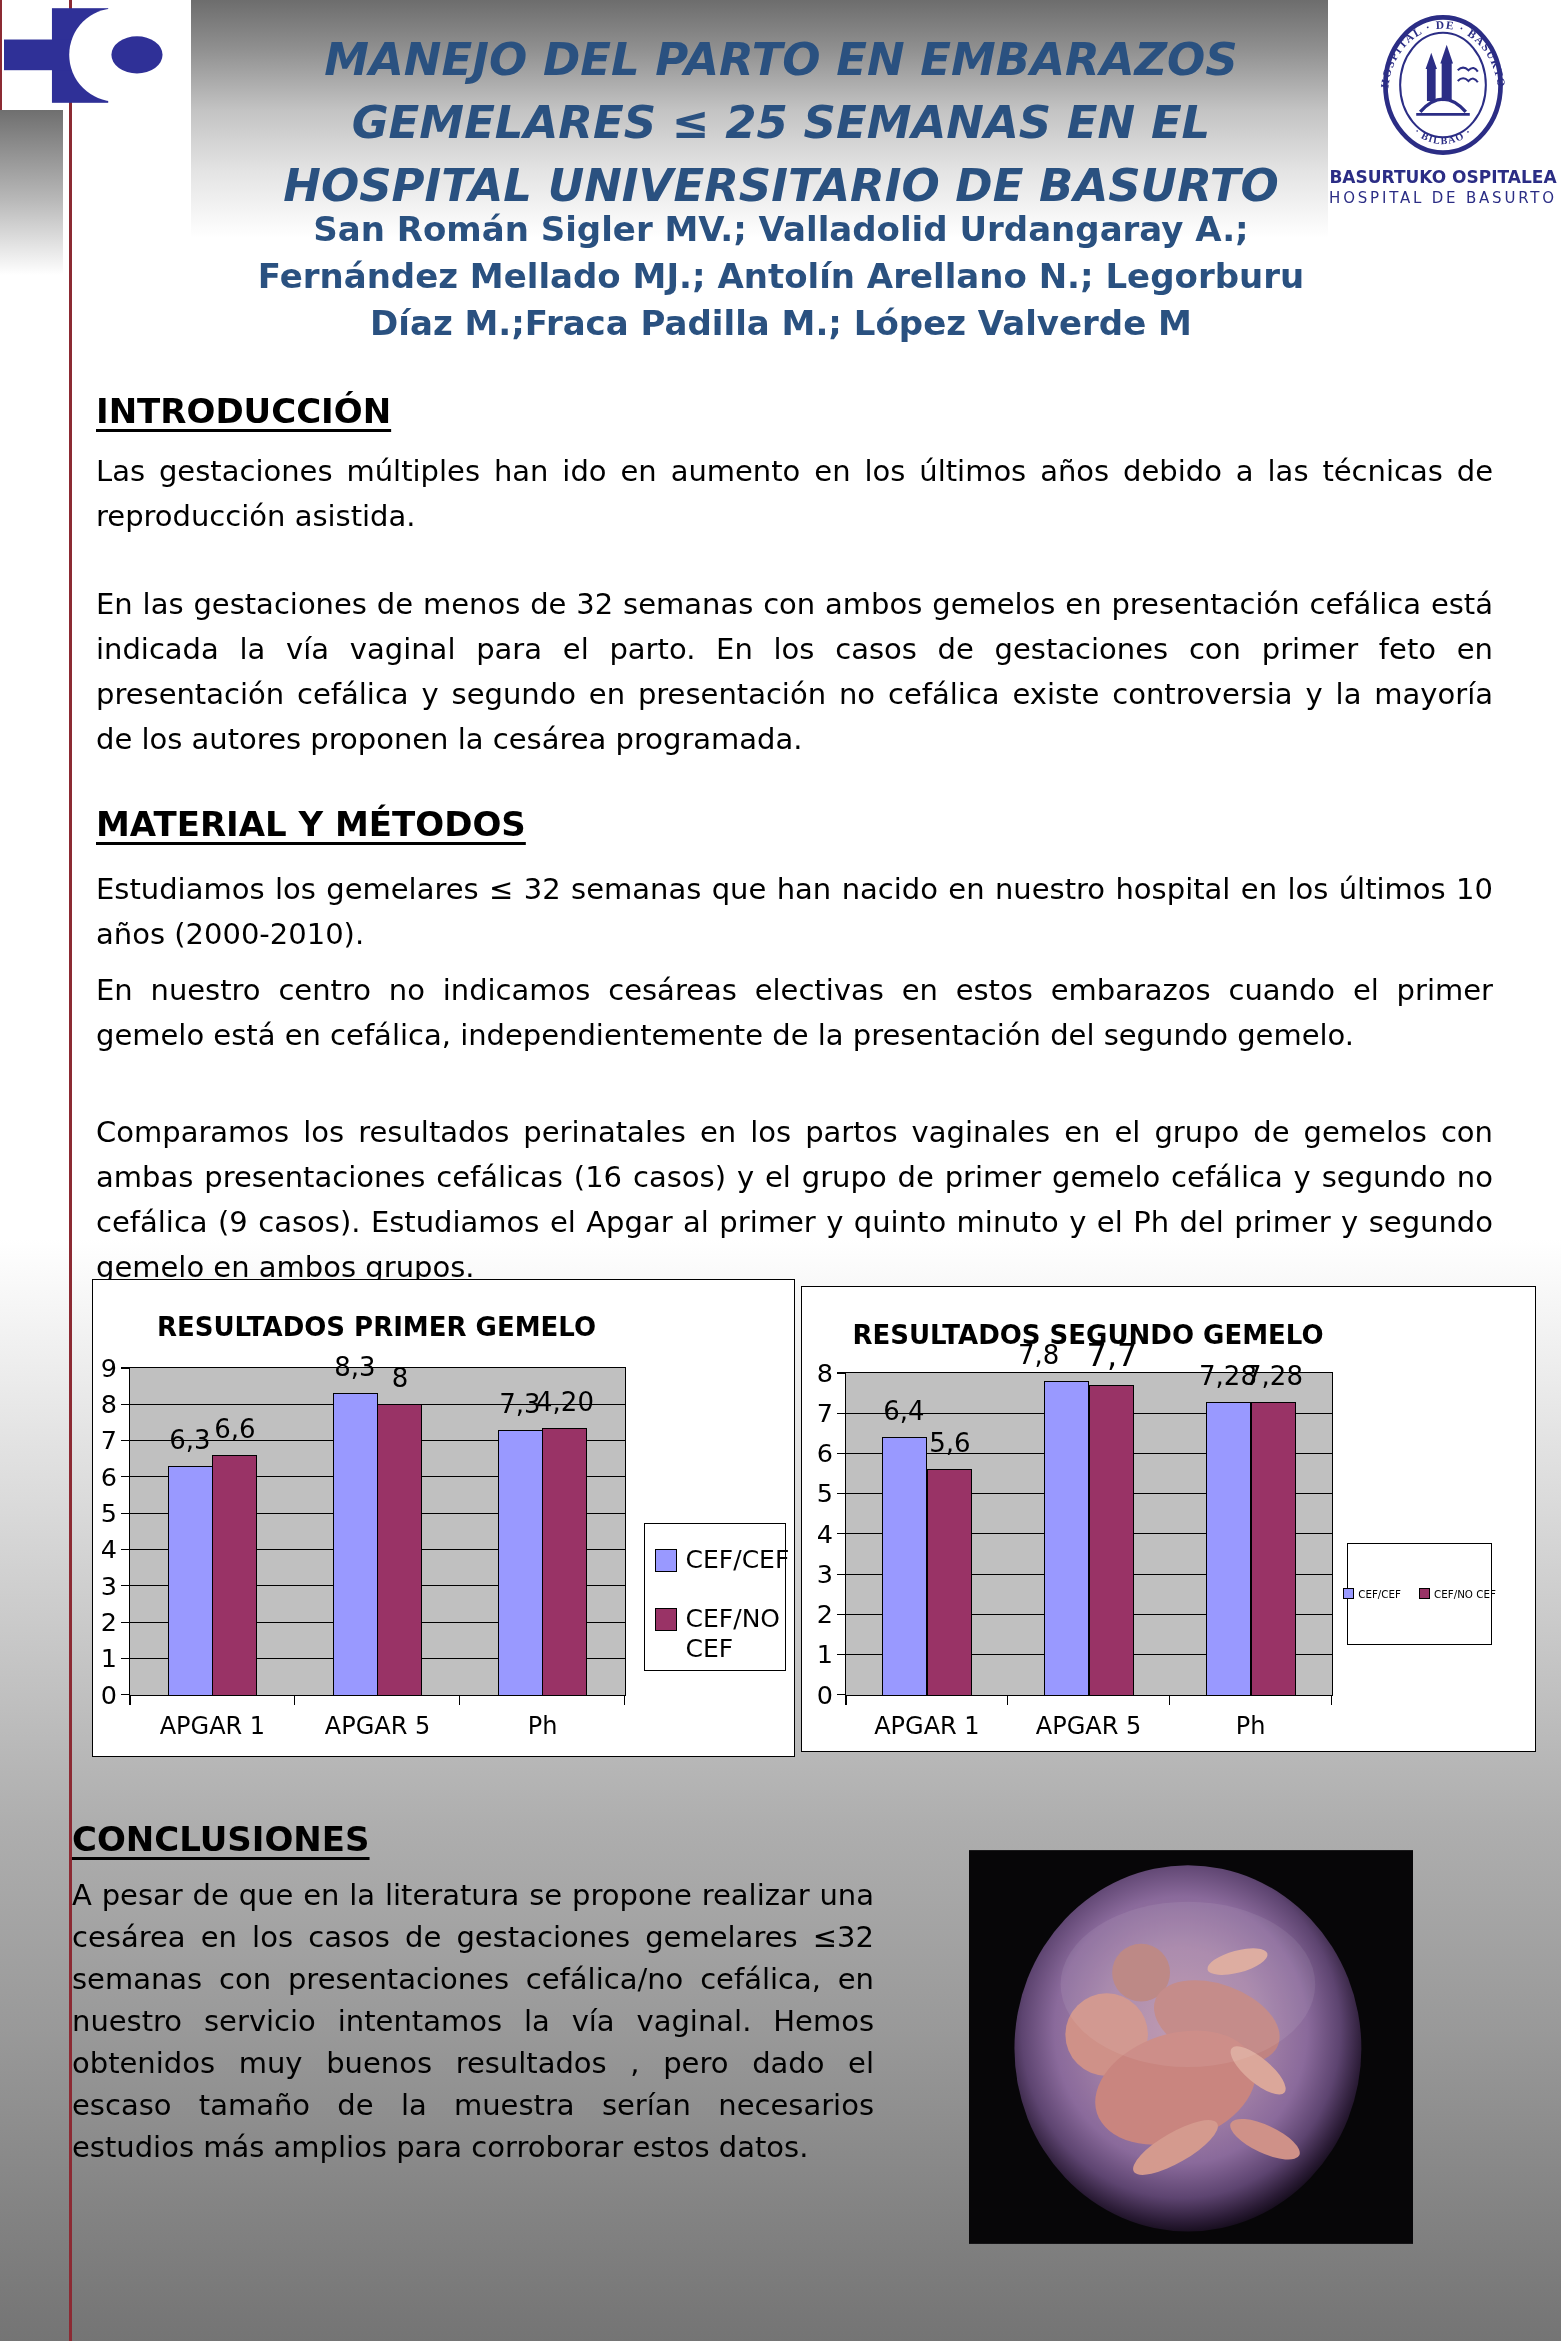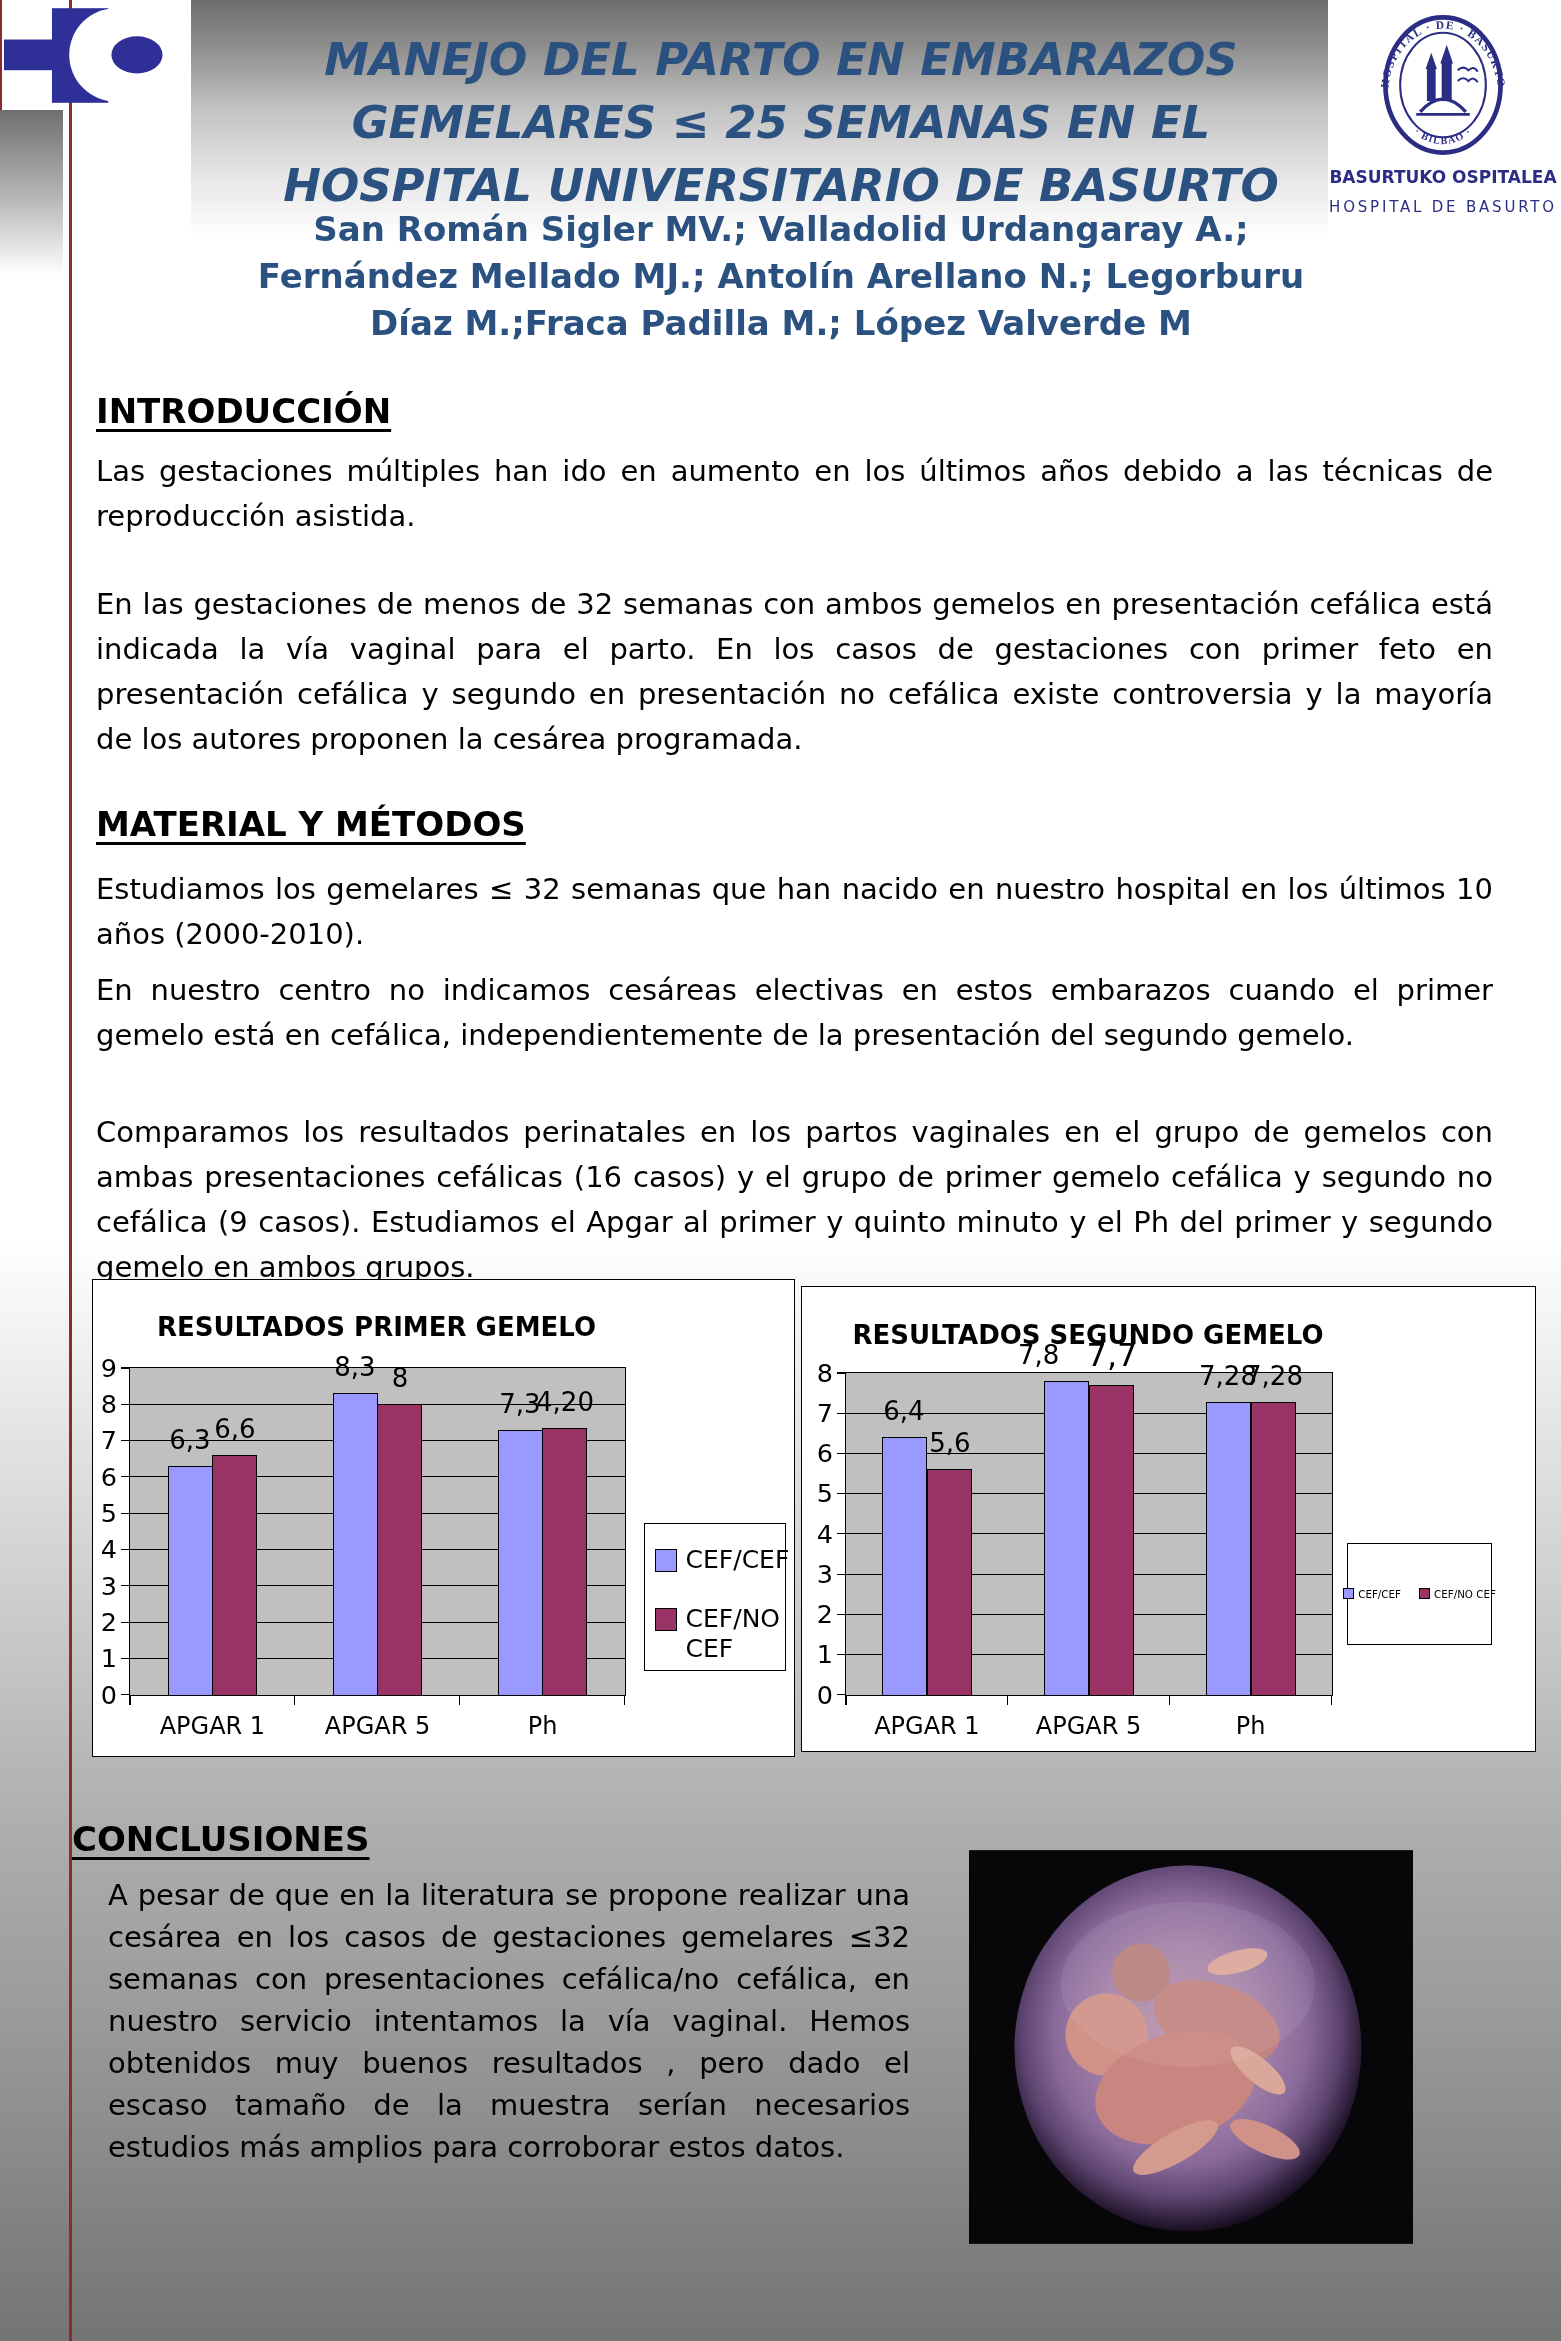--- a/index.html
+++ b/index.html
@@ -16,37 +16,37 @@
   }
   .left-red-rule{position:absolute;left:69px;top:0;width:2.8px;height:2342px;background:#8c2a33;}
   .corner-red-rule{position:absolute;left:0;top:0;width:2.1px;height:169px;background:#8c2a33;}
   .left-fade{
     position:absolute;left:0;top:110px;width:63px;height:165px;
     background:linear-gradient(180deg,#6f6f6f 0%,#b9b9b9 55%,rgba(255,255,255,0) 100%);
   }
   .cross-logo{position:absolute;left:4.1px;top:2.8px;}
   .seal{position:absolute;left:1325px;top:5.5px;width:236px;text-align:center;}
   .seal-name1{font-size:17px;font-weight:bold;color:#2b2d85;margin-top:0px;}
-  .seal-name2{font-size:15px;letter-spacing:2.8px;color:#2b2d85;margin-top:11px;}
+  .seal-name2{font-size:15px;letter-spacing:2.8px;color:#2b2d85;margin-top:2px;}
   .title{position:absolute;left:96px;top:27.5px;width:1370px;text-align:center;
     color:#2a5180;font-weight:bold;font-size:45px;line-height:63px;font-style:italic;}
   .authors{position:absolute;left:96px;top:206px;width:1370px;text-align:center;
     color:#2a5180;font-weight:bold;font-size:34px;line-height:47px;}
   .h{position:absolute;left:96px;font-size:34px;font-weight:bold;
     text-decoration:underline;text-decoration-thickness:3.4px;text-underline-offset:6.2px;}
   .p{position:absolute;left:96px;width:1397px;font-size:29px;line-height:45px;text-align:justify;}
   .h-intro{top:391px;}
   .p-intro1{top:449px;}
   .p-intro2{top:582px;}
   .h-material{top:804px;}
   .p-mat1{top:867px;}
   .p-mat2{top:968px;}
   .p-mat3{top:1110px;}
   .h-conclu{top:1819px;left:72px;}
-  .p-conclu{top:1874px;left:72px;width:802px;line-height:42px;margin-left:36px;}
+  .p-conclu{top:1874px;left:72px;width:802px;line-height:42px;}
   .chart-panel{position:absolute;background:#ffffff;border:1.4px solid #000;box-sizing:border-box;overflow:visible;}
   .fetus{position:absolute;left:969px;top:1850px;width:444px;height:394px;}
   .seal-arc{font-family:"Liberation Serif",serif;font-weight:bold;fill:#2b2d85;}
 </style>
 </head>
 <body>
 
 <div class="poster">
 
   <div class="left-red-rule"></div>

